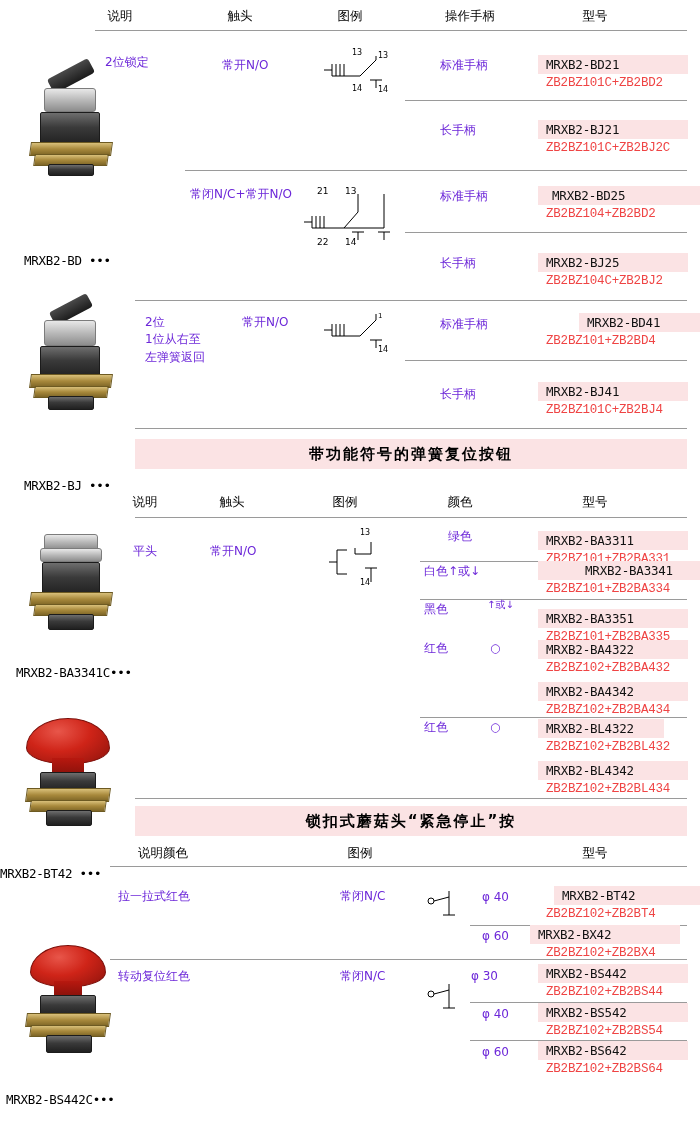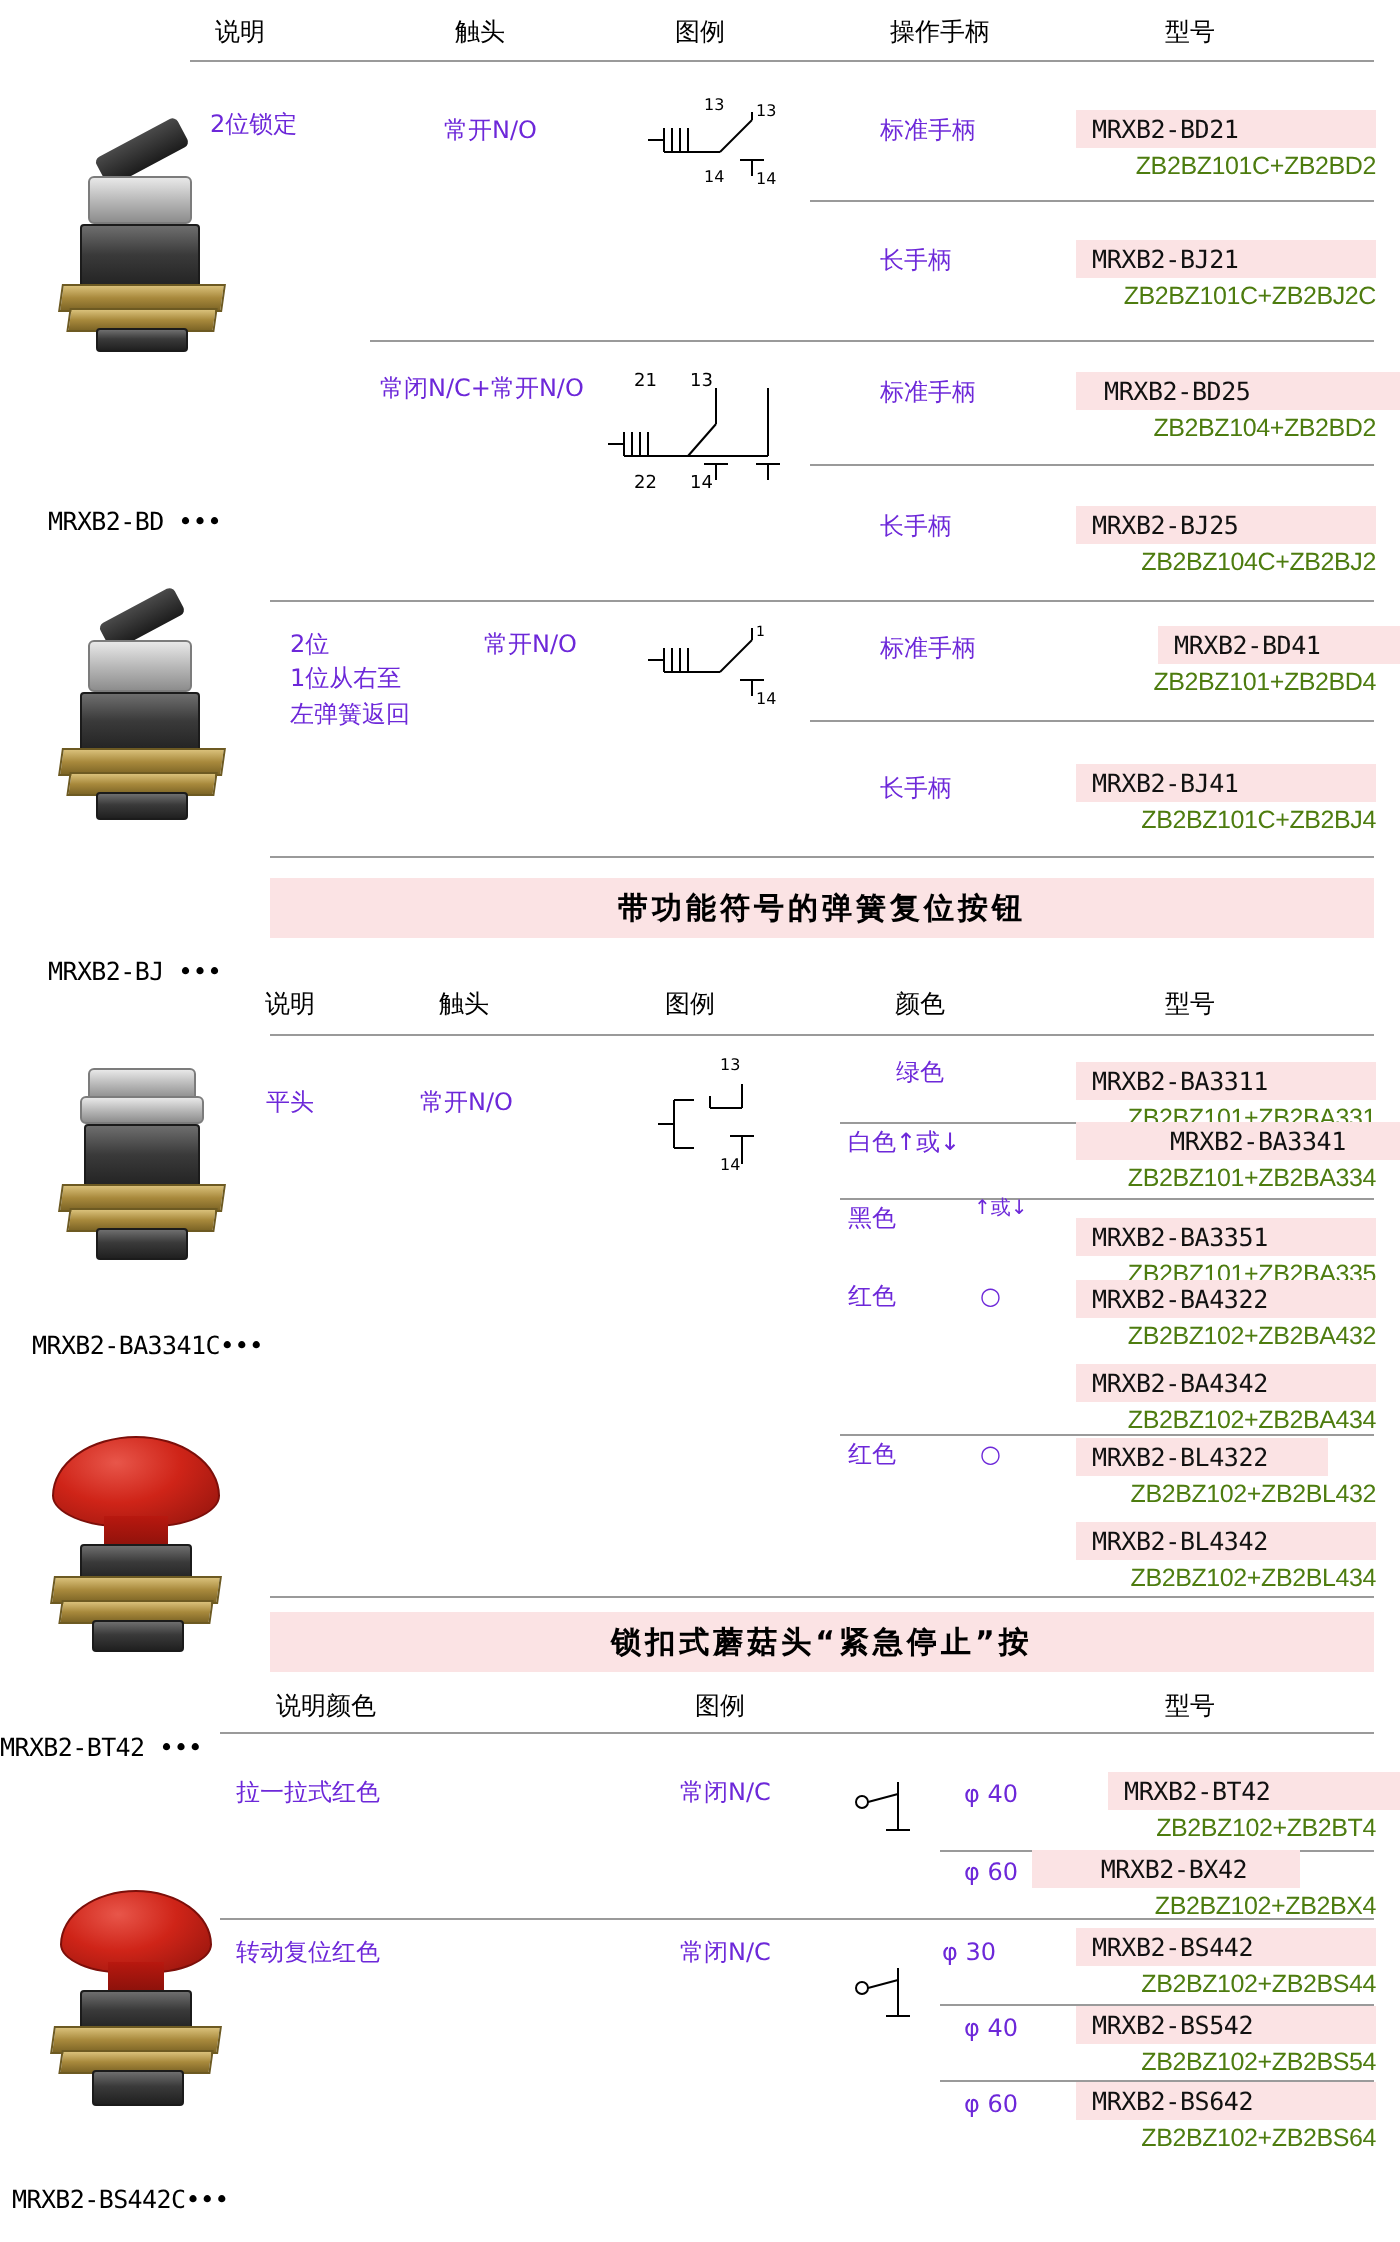--- a/index.html
+++ b/index.html
@@ -37,29 +37,28 @@
     font-size: 12.5px;
     font-family: "DejaVu Sans Mono", monospace;
     letter-spacing: -0.2px;
     padding: 2px 0 2px 8px;
     height: 19px;
     line-height: 15px;
     white-space: nowrap;
   }
   .model-white {
     background: #ffffff;
-    color: #4d7c0f;
+    color: #ef4444;
     font-size: 12.5px;
-    font-family: Liberation Sans, sans-serif;
+    font-family: Liberation Mono, monospace;
     letter-spacing: -0.2px;
     padding: 2px 0 2px 8px;
     height: 19px;
     line-height: 15px;
     white-space: nowrap;
-    text-align: right;
   }
   .band {
     background: #fbe3e4;
     height: 30px;
     display: flex;
     align-items: center;
     justify-content: center;
     font-size: 15px;
     font-weight: bold;
     color: #000;
@@ -327,21 +326,21 @@
       </g>
     </svg>
   </div>
 
   <div class="abs cell-txt" style="left:482px; top:889px; width:50px;">φ 40</div>
   <div class="abs model-pink" style="left:554px; top:886px; width:150px;">MRXB2-BT42</div>
   <div class="abs model-white" style="left:538px; top:905px; width:150px;">ZB2BZ102+ZB2BT4</div>
   <div class="hline" style="left:470px; top:925px; width:217px;"></div>
 
   <div class="abs cell-txt" style="left:482px; top:928px; width:50px;">φ 60</div>
-  <div class="abs model-pink" style="left:516px; top:925px; width:134px;text-align:center;">MRXB2-BX42</div>
+  <div class="abs model-pink" style="left:530px; top:925px; width:150px;">MRXB2-BX42</div>
   <div class="abs model-white" style="left:538px; top:944px; width:150px;">ZB2BZ102+ZB2BX4</div>
 
   <div class="hline" style="left:110px; top:959px; width:577px;"></div>
 
   <div class="abs cell-txt" style="left:118px; top:968px; width:130px;">转动复位红色</div>
   <div class="abs cell-txt" style="left:340px; top:968px; width:80px;">常闭N/C</div>
 
   <div class="abs" style="left:425px; top:978px;">
     <svg width="40" height="40" viewBox="0 0 40 40">
       <g stroke="#000" stroke-width="1" fill="none">

